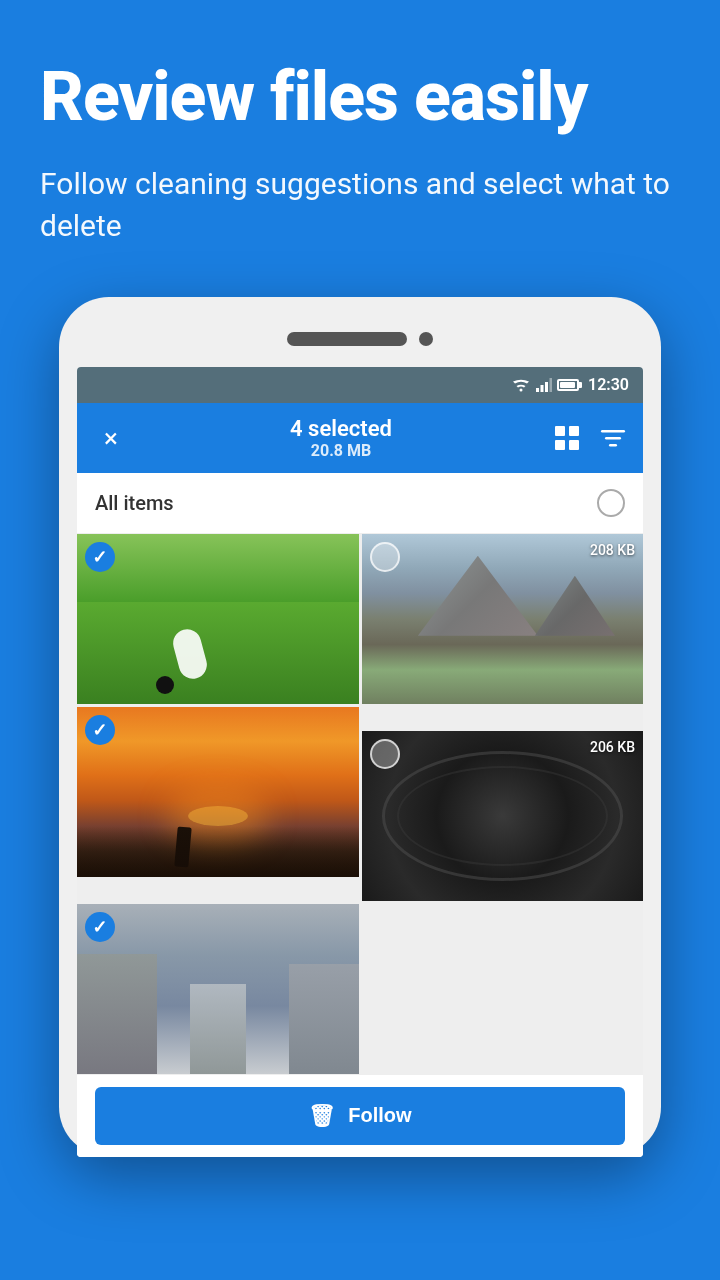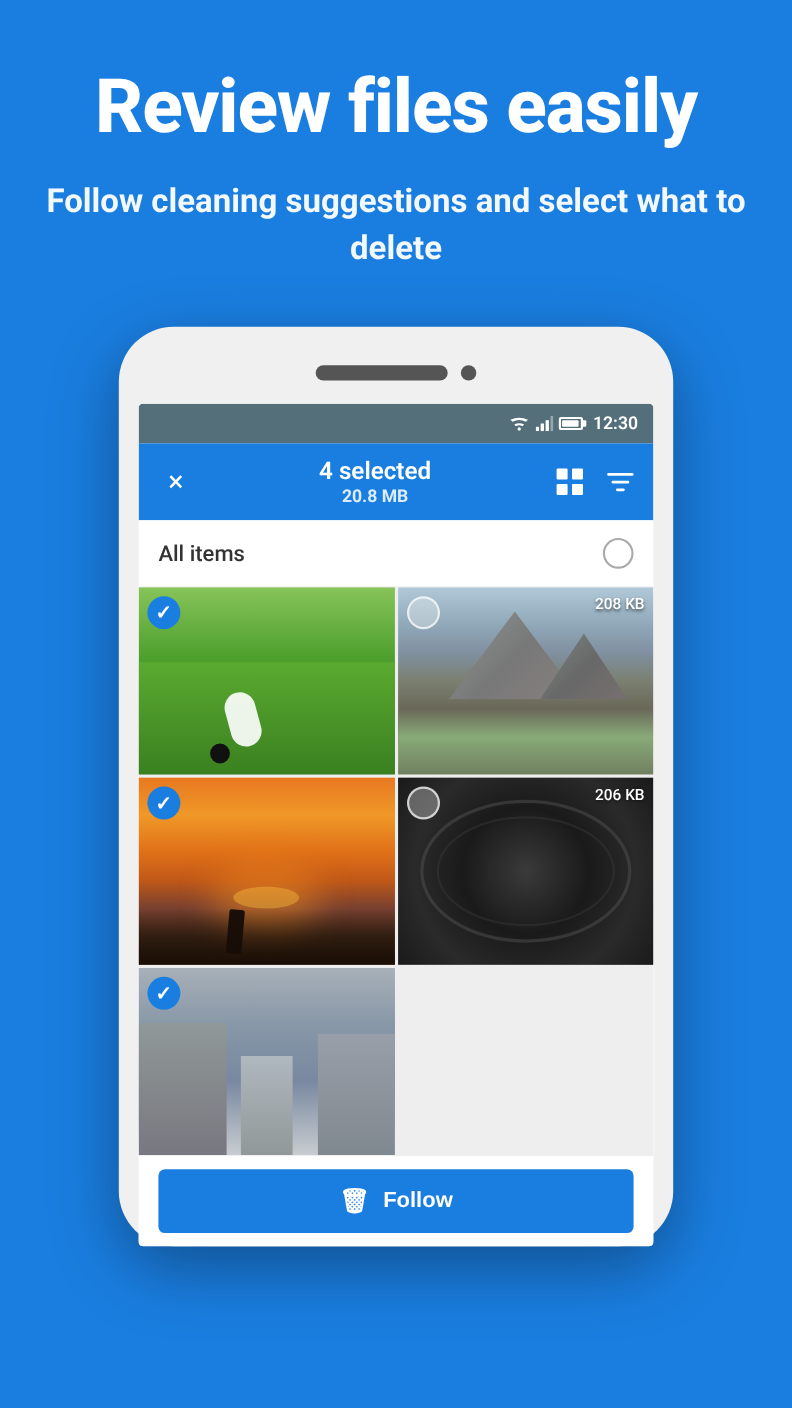--- a/index.html
+++ b/index.html
@@ -10,42 +10,42 @@
       overflow: hidden;
       background: #1a7ee0;
       font-family: 'Roboto', Arial, sans-serif;
       display: flex;
       flex-direction: column;
       align-items: center;
     }
 
     .header-text {
       padding: 60px 40px 20px;
-      text-align: center;
+      text-align: left;
       color: white;
     }
 
     .main-title {
       font-size: 68px;
       font-weight: 800;
       line-height: 1.1;
       margin-bottom: 28px;
       letter-spacing: -1px;
     }
 
     .subtitle {
       font-size: 30px;
-      font-weight: 700;
+      font-weight: 400;
       line-height: 1.4;
       opacity: 0.95;
     }
 
     .phone-wrapper {
       margin-top: 30px;
-      width: 504px;
+      width: 602px;
       background: #f0f0f0;
       border-radius: 50px;
       padding: 18px 18px 0 18px;
       box-shadow: 0 20px 60px rgba(0,0,0,0.35);
       position: relative;
     }
 
     .phone-notch-area {
       display: flex;
       justify-content: center;
@@ -243,20 +243,21 @@
     }
 
     
     .img-sunset {
       background: linear-gradient(180deg, #e8801a 0%, #f0a020 20%, #e87010 40%, #c06010 55%, #8a5030 70%, #504028 85%, #302820 100%);
     }
 
     
     .img-spiral {
       background: linear-gradient(135deg, #1a1a1a 0%, #2a2a2a 40%, #3a3a3a 60%, #2a2a2a 80%, #1a1a1a 100%);
+      margin-top: 24px;
     }
 
     
     .img-buildings {
       background: linear-gradient(180deg, #b0b8c0 0%, #8a9aa8 30%, #7a8a98 60%, #6a7a88 80%, #c8ccd0 100%);
     }
 
     .item-checkbox {
       position: absolute;
       top: 8px;

